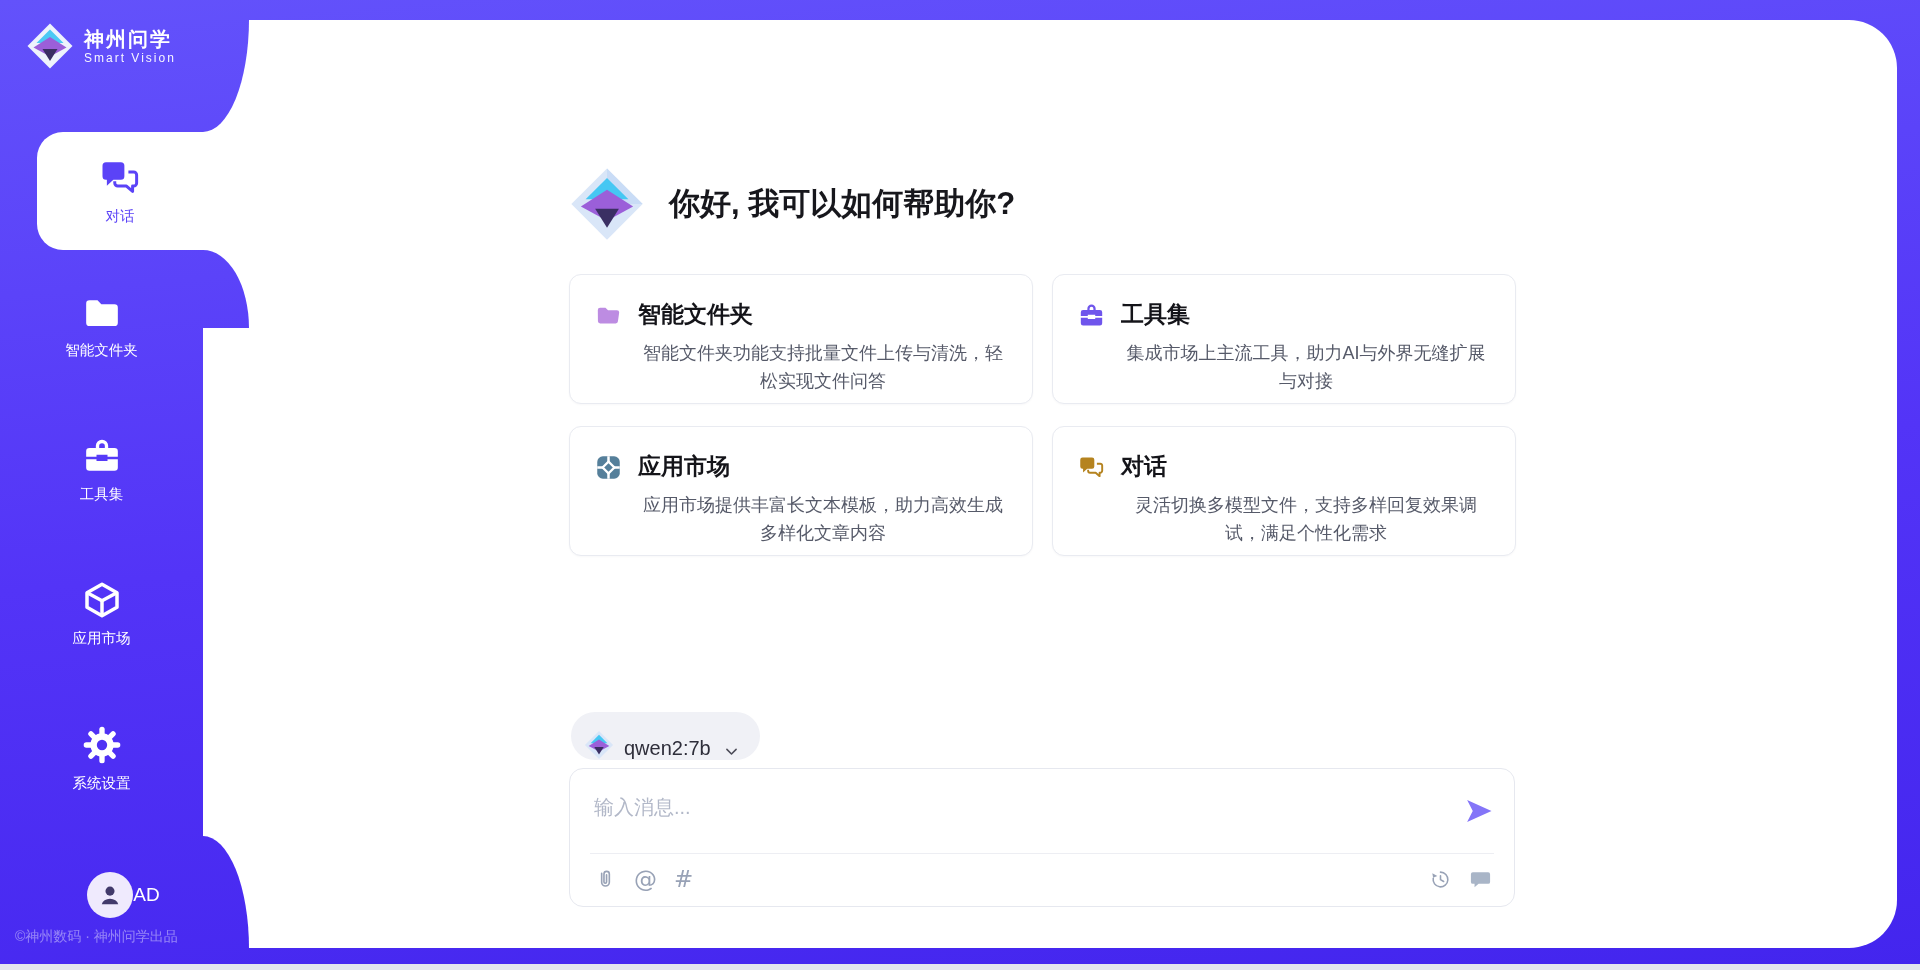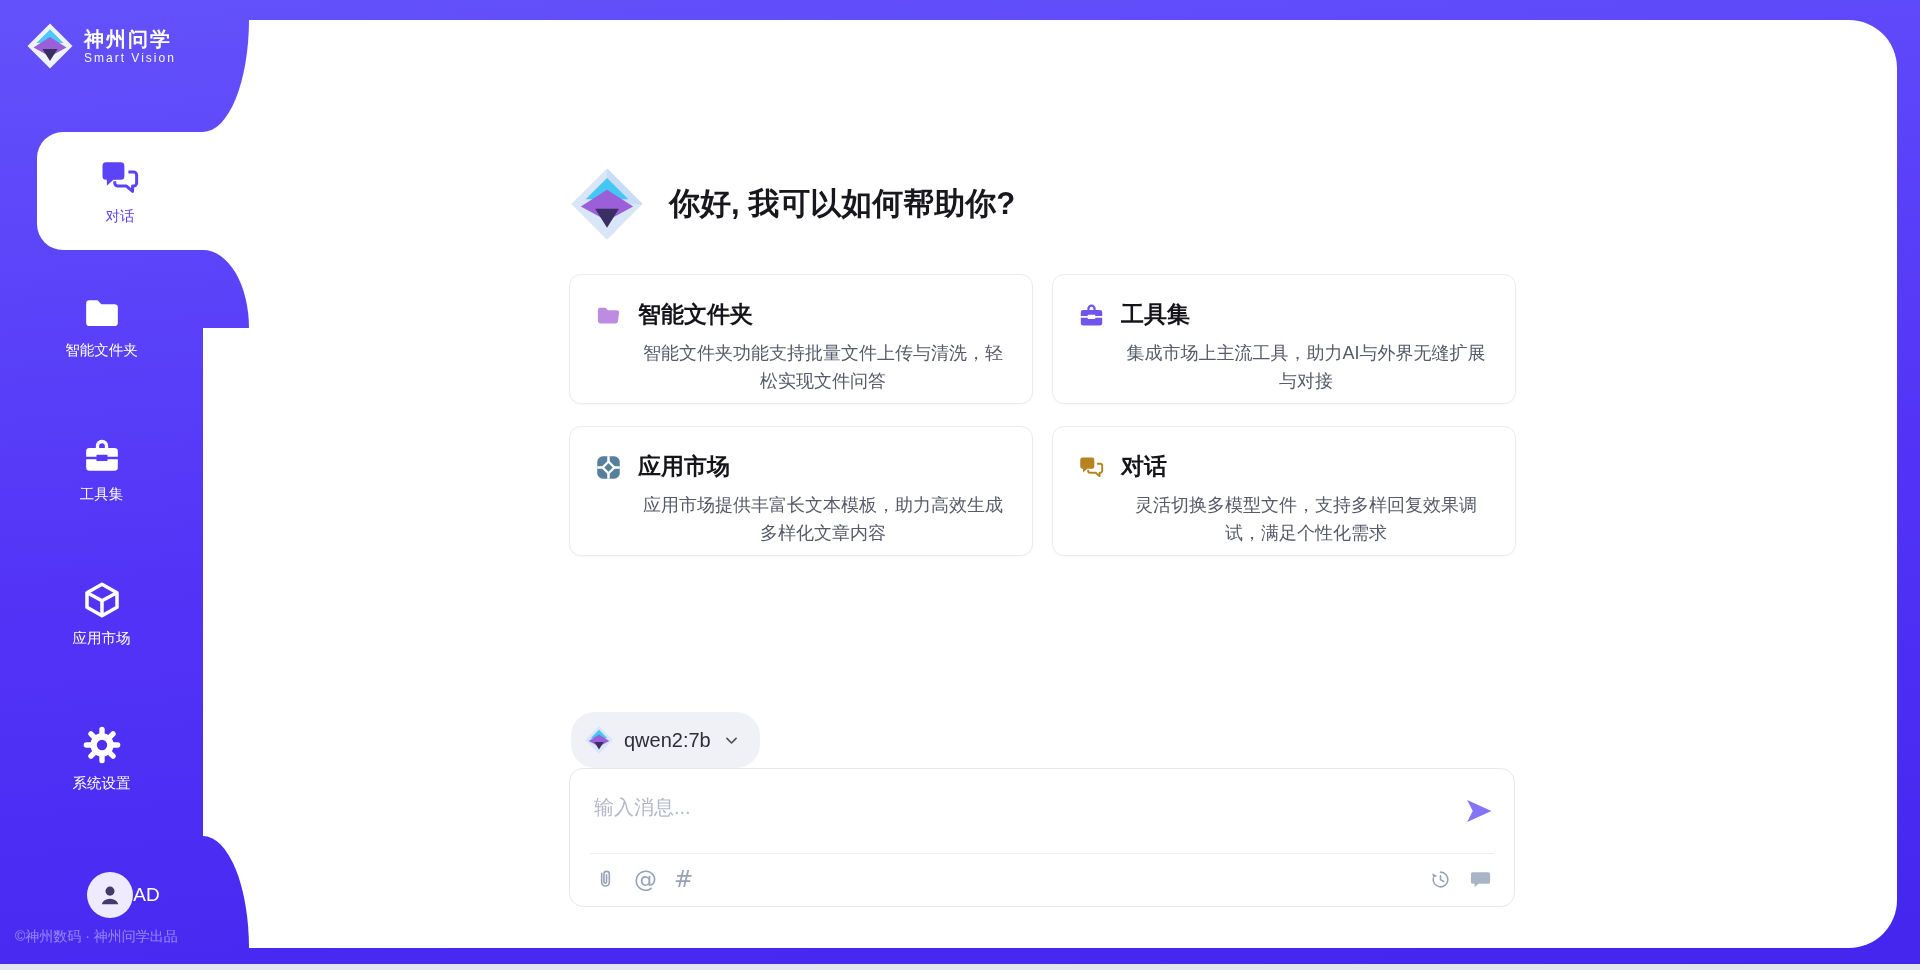--- a/index.html
+++ b/index.html
@@ -62,22 +62,22 @@
   }
   .card {
     height:130px; background:#fff; border:1px solid #e9ebf1; border-radius:12px;
     padding:26px 24px 0 25px; display:flex; gap:16px; cursor:pointer;
     box-shadow:0 1px 2px rgba(30,30,60,.03);
   }
   .card-icon { width:27px; height:27px; flex:0 0 auto; margin-top:1px; }
   .card-title { font-size:23px; font-weight:bold; color:#141419; line-height:1; margin-top:2px; }
   .card-desc { font-size:18px; color:#565a69; line-height:28px; margin-top:13px;text-align:center; }
   .model-pill {
-    position:absolute; left:368px; top:692px; height:56px;
-    display:inline-flex; align-items:center; gap:10px; padding:0 20px 0 13px;
+    position:absolute; left:368px; top:692px; height:48px;
+    display:inline-flex; align-items:flex-end; gap:10px; padding:0 20px 0 13px;
     background:#f0f1f6; border-radius:24px; cursor:pointer;
   }
   .model-pill .pill-diamond { width:30px; height:30px; }
   .model-name { font-size:20px; color:#2e2e3a; font-weight:500; }
   .model-pill .chev { width:17px; height:17px; color:#4c4c58; margin-left:2px; }
   .composer {
     position:absolute; left:366px; top:748px; width:946px; height:139px;
     background:#fff; border:1.5px solid #e6e8ef; border-radius:14px;
   }
   .composer-input {

